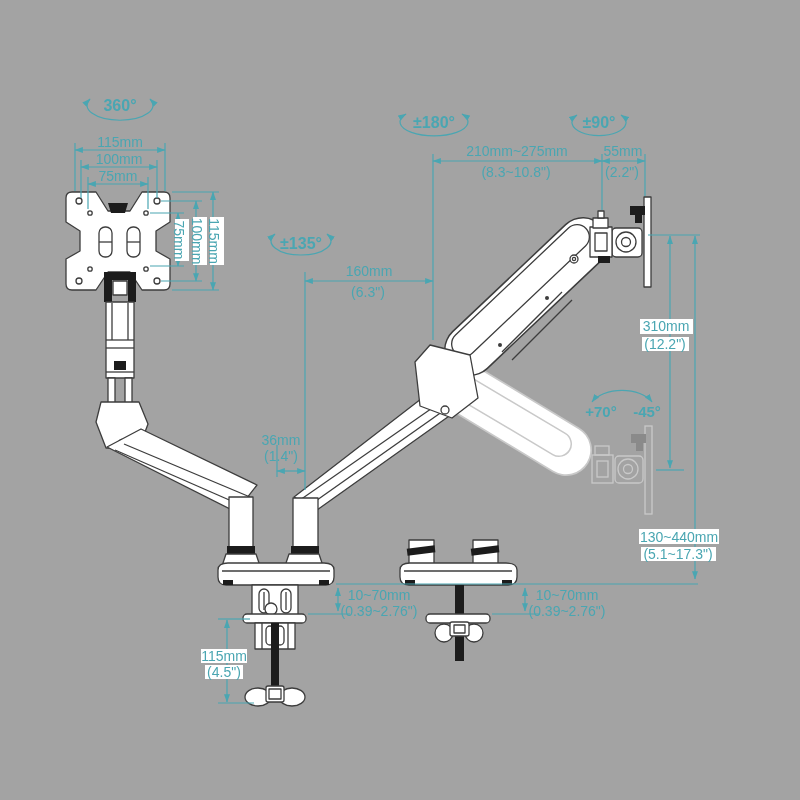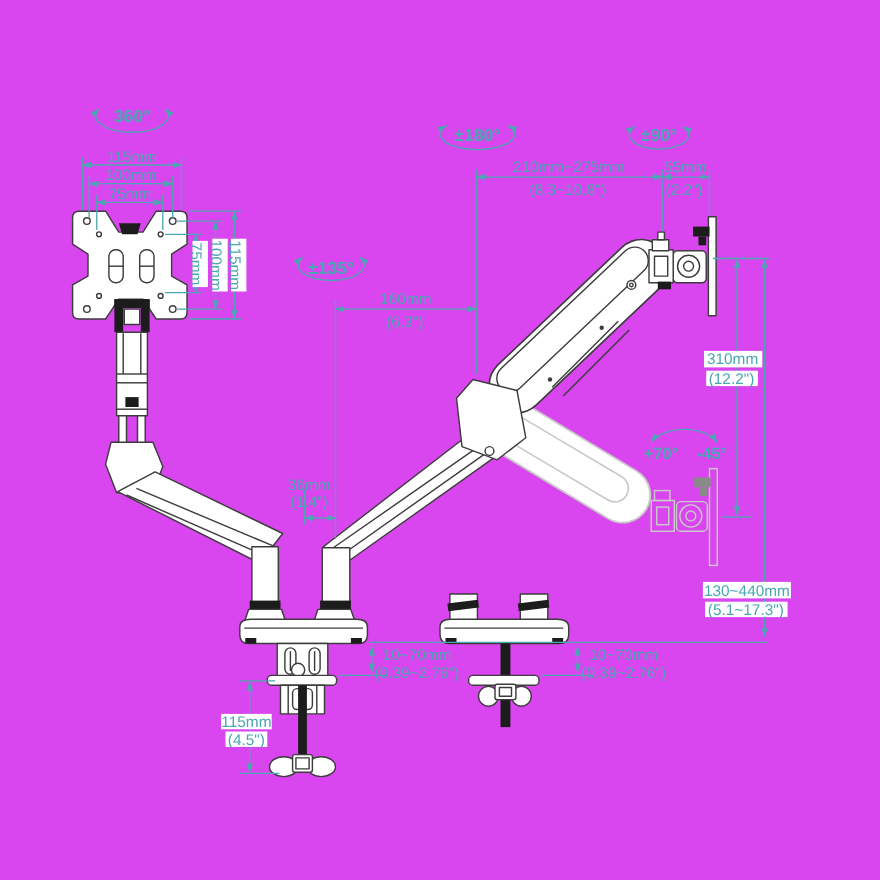--- a/index.html
+++ b/index.html
@@ -1,16 +1,16 @@
 <!DOCTYPE html>
 <html><head>
 <meta charset="utf-8">
 <style>
   html,body{margin:0;padding:0;background:#ffffff;}
-  .canvas{position:relative;width:800px;height:800px;background:#d946ef;overflow:hidden;}
+  .canvas{position:relative;width:800px;height:800px;background:#a3a3a3;overflow:hidden;}
   svg{display:block;}
   text{font-family:"Liberation Sans","DejaVu Sans",sans-serif;}
   .dimtxt{font-size:14px;fill:#4AA6B2;}
   .rottxt{font-size:16px;font-weight:bold;fill:#4AA6B2;}
   .tilttxt{font-size:15px;font-weight:bold;fill:#4AA6B2;}
 </style>
 </head>
 <body>
 
 <div class="canvas">

